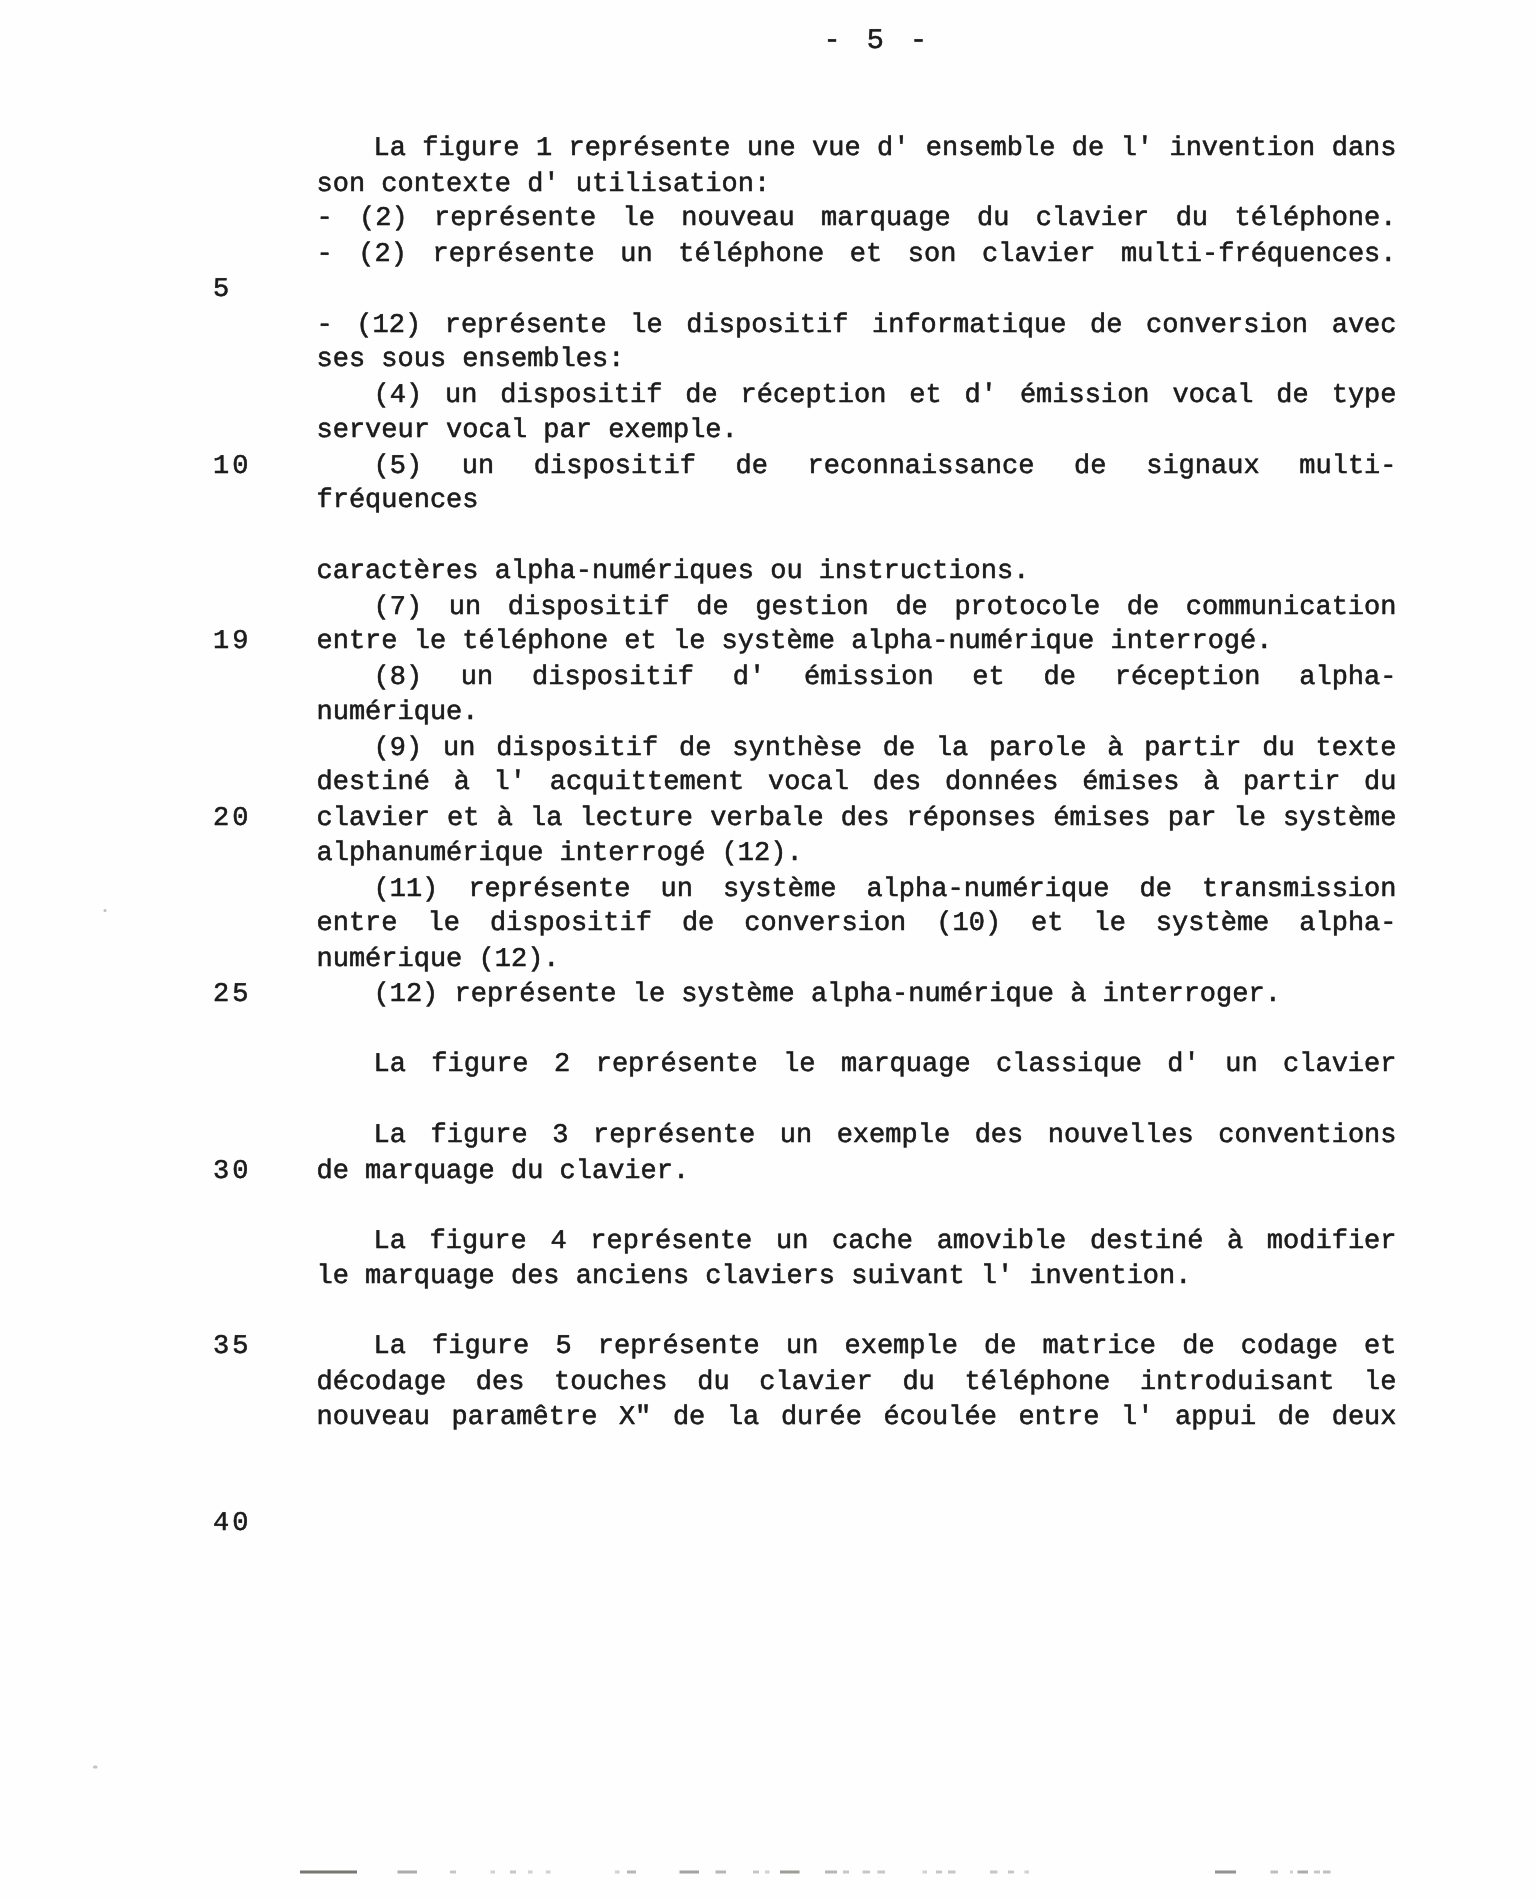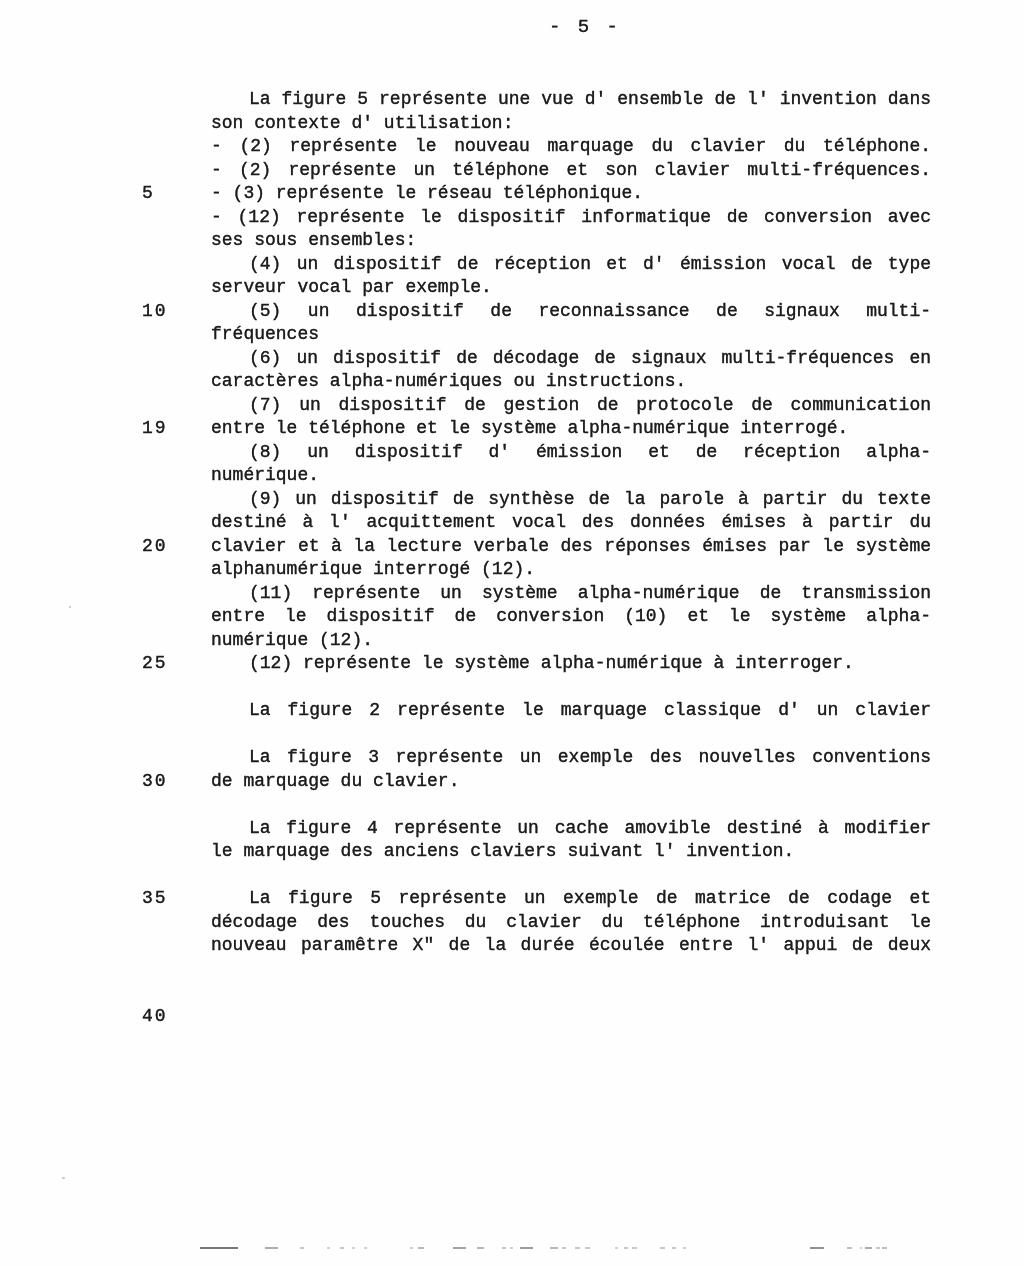--- a/index.html
+++ b/index.html
@@ -61,32 +61,30 @@
       <div class="gutter-num scan-ink" style="top: 211.5px;">10</div>
       <div class="gutter-num scan-ink" style="top: 329px;">19</div>
       <div class="gutter-num scan-ink" style="top: 446.5px;">20</div>
       <div class="gutter-num scan-ink" style="top: 564px;">25</div>
       <div class="gutter-num scan-ink" style="top: 681.5px;">30</div>
       <div class="gutter-num scan-ink" style="top: 799px; text-align: center;">35</div>
       <div class="gutter-num scan-ink" style="top: 916.5px;">40</div>
     </div>
 
   <div id="text" class="scan-ink">
-      <div class="line ind jst" style="top: 0px;">La figure 5 représente une vue d' ensemble de l' invention dans</div>
+      <div class="line ind jst" style="top: 0px;">La figure 1 représente une vue d' ensemble de l' invention dans</div>
       <div class="line" style="top: 23.5px;">son contexte d' utilisation:</div>
       <div class="line jst" style="top: 47px;">- (2) représente le nouveau marquage du clavier du téléphone.</div>
       <div class="line jst" style="top: 70.5px;">- (2) représente un téléphone et son clavier multi-fréquences.</div>
-      <div class="line" style="top: 94px;">- (3) représente le réseau téléphonique.</div>
       <div class="line jst" style="top: 117.5px;">- (12) représente le dispositif informatique de conversion avec</div>
       <div class="line" style="top: 141px;">ses sous ensembles:</div>
       <div class="line ind jst" style="top: 164.5px;">(4) un dispositif de réception et d' émission vocal de type</div>
       <div class="line" style="top: 188px; font-family: Liberation Mono, monospace;">serveur vocal par exemple.</div>
       <div class="line ind jst" style="top: 211.5px;">(5) un dispositif de reconnaissance de signaux multi-</div>
       <div class="line" style="top: 235px;">fréquences</div>
-      <div class="line ind jst" style="top: 258.5px;">(6) un dispositif de décodage de signaux multi-fréquences en</div>
       <div class="line" style="top: 282px;">caractères alpha-numériques ou instructions.</div>
       <div class="line ind jst" style="top: 305.5px;">(7) un dispositif de gestion de protocole de communication</div>
       <div class="line" style="top: 329px;">entre le téléphone et le système alpha-numérique interrogé.</div>
       <div class="line ind jst" style="top: 352.5px;">(8) un dispositif d' émission et de réception alpha-</div>
       <div class="line" style="top: 376px;">numérique.</div>
       <div class="line ind jst" style="top: 399.5px;">(9) un dispositif de synthèse de la parole à partir du texte</div>
       <div class="line jst" style="top: 446.5px;">clavier et à la lecture verbale des réponses émises par le système</div>
       <div class="line jst" style="top: 423px;">destiné à l' acquittement vocal des données émises à partir du</div>
       <div class="line" style="top: 470px;">alphanumérique interrogé (12).</div>
       <div class="line ind jst" style="top: 493.5px;">(11) représente un système alpha-numérique de transmission</div>

